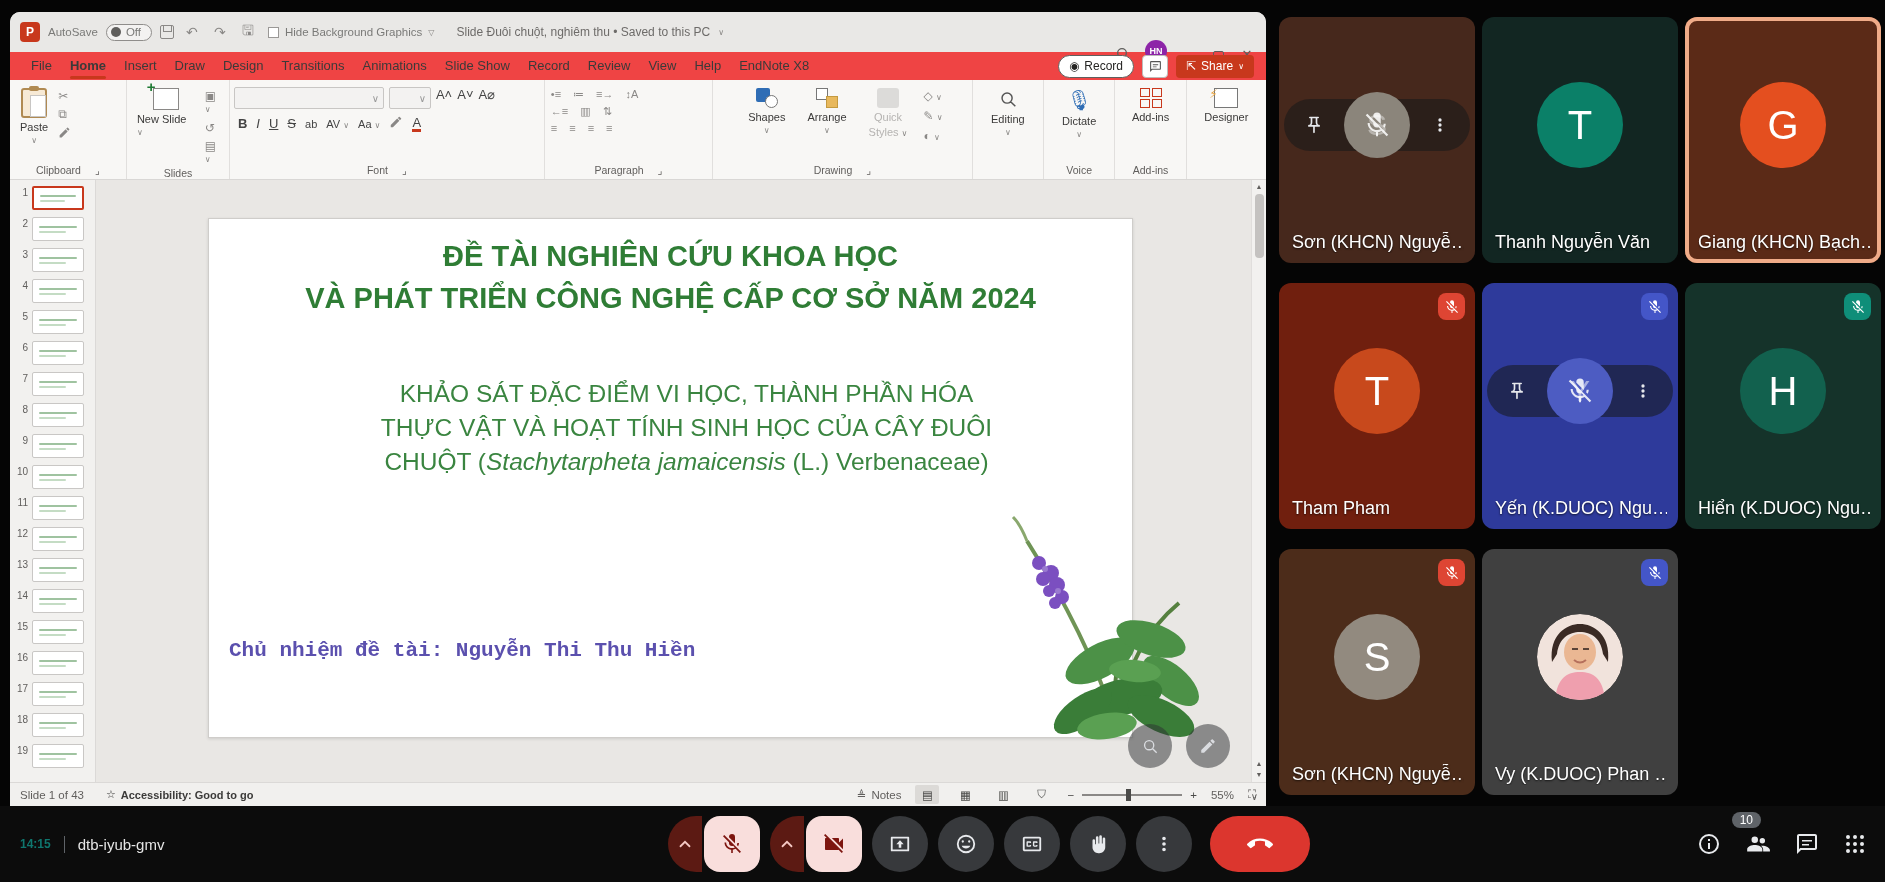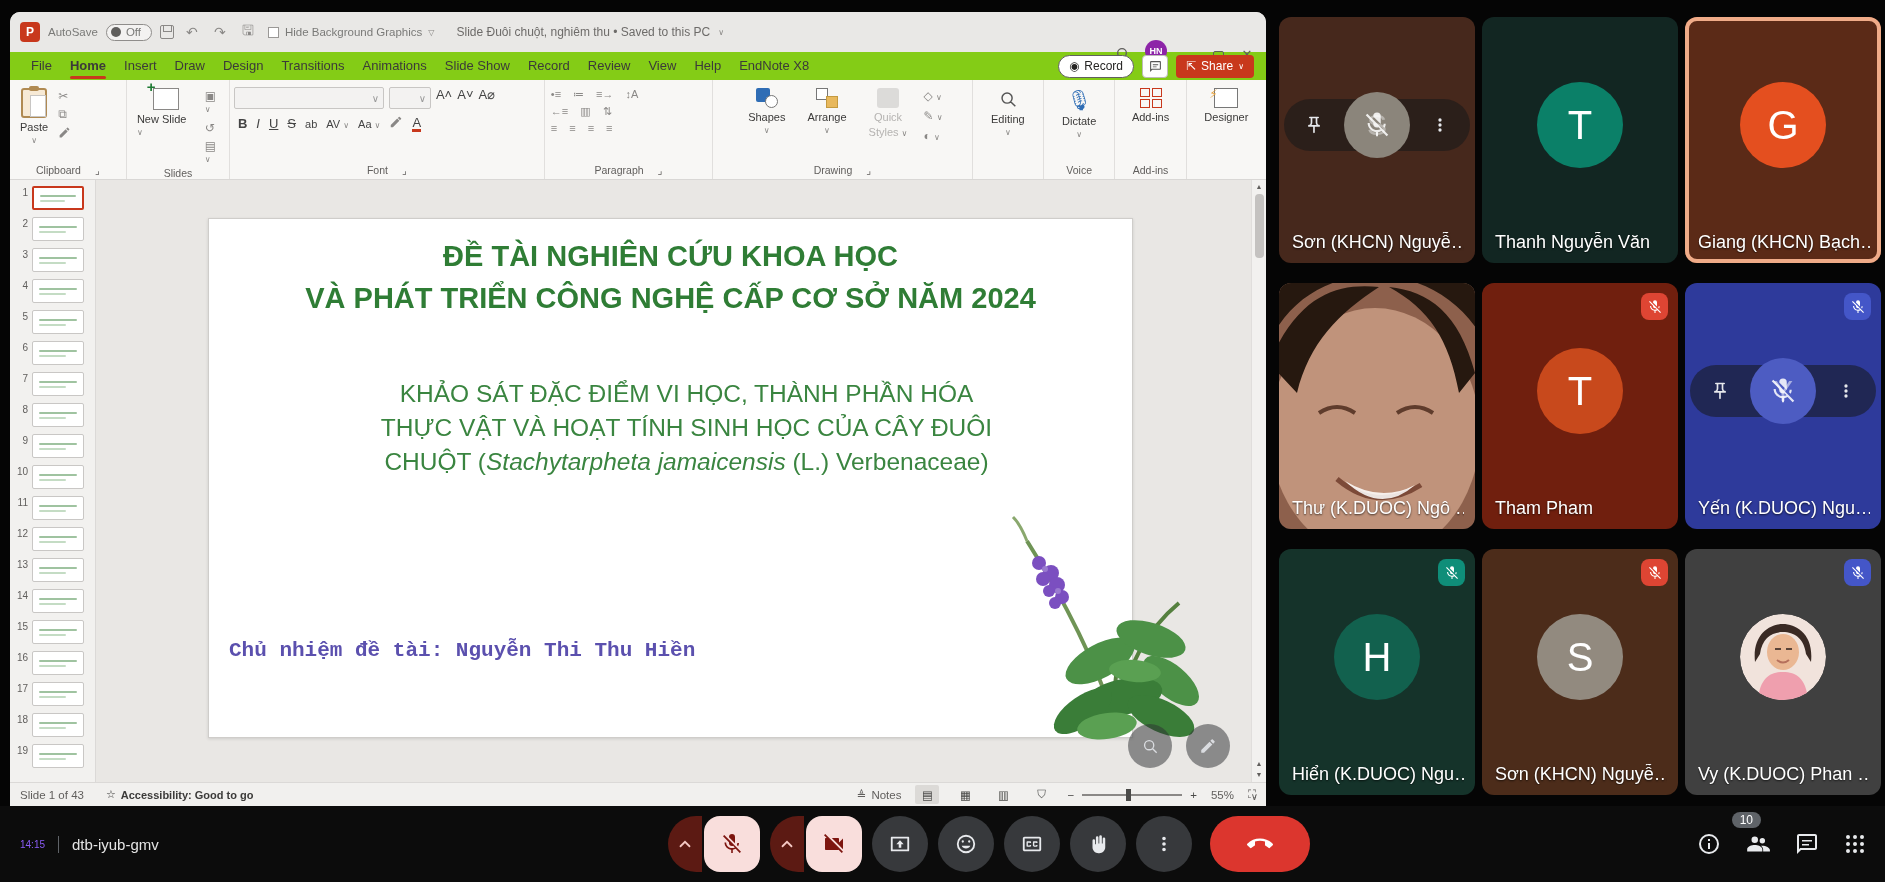--- a/index.html
+++ b/index.html
@@ -24,21 +24,21 @@
   .sv::after { content:""; position:absolute; left:2px; top:0; width:7px; height:5px; border:1.4px solid #8a8886; border-top:none; }
   .cb { width:11px; height:11px; border:1.3px solid #9a9896; background:#fff; display:inline-block; }
   .doc-title { font-size:12px; color:#6d6b69; margin-left:14px; white-space:nowrap; }
   .tbar-right { margin-left:auto; display:flex; align-items:flex-end; gap:14px;margin-top:38px; }
   .avatar-hn { width:22px; height:22px; border-radius:50%; background:#8d24a8; color:#fff; font-size:9px;
     font-weight:bold; display:flex; align-items:center; justify-content:center; }
   .winctl { color:#5f5e5c; font-size:13px; width:18px; text-align:center; }
   .restore { width:11px; height:11px; border:1.2px solid #5f5e5c; border-radius:2px; }
 
   
-  .mbar { height:28px; background:#84cc16; display:flex; align-items:center; padding:0 12px; }
+  .mbar { height:28px; background:#ef4444; display:flex; align-items:center; padding:0 12px; }
   .tab { font-size:13px; color:#3b3a39; padding:0 9px; height:28px; line-height:28px; position:relative; white-space:nowrap; }
   .tab.active { font-weight:bold; }
   .tab.active::after { content:""; position:absolute; left:9px; right:9px; bottom:1px; height:3px; background:#c8381c; border-radius:2px; }
   .mbar-right { margin-left:auto; display:flex; align-items:center; gap:8px; }
   .rec-btn { display:flex; align-items:center; gap:5px; border:1px solid #60605e; background:#fff; border-radius:13px;
     height:23px; padding:0 10px; font-size:12px; color:#252423; }
   .cmt-btn { width:26px; height:23px; border:1px solid #bdbbb9; background:#fff; border-radius:4px;
     display:flex; align-items:center; justify-content:center; color:#555; }
   .share-btn { display:flex; align-items:center; gap:5px; background:#c8381c; color:#fff; border-radius:4px;
     height:23px; padding:0 10px; font-size:12px; }
@@ -131,21 +131,21 @@
     background:rgba(22,23,26,.55); display:flex; align-items:center; gap:20px; padding:0 20px; color:#e6e8ec; }
   .ovl-av { width:66px; height:66px; border-radius:50%; display:flex; align-items:center; justify-content:center;
     position:relative; color:rgba(255,255,255,.85); font-size:30px; }
   .ovl-av svg { position:absolute; inset:0; margin:auto; }
   .videofeed { position:absolute; inset:0; width:100%; height:100%; }
   .photo-av { position:absolute; left:50%; top:44%; transform:translate(-50%,-50%); width:86px; height:86px; border-radius:50%; overflow:hidden; }
 
   
   .mbarbot { position:absolute; left:0; right:0; top:806px; height:76px; background:#0c0c0c; }
   .mb-left { position:absolute; left:20px; top:0; height:76px; display:flex; align-items:center; gap:13px; }
-  .mb-time { color:#8b5cf6; font-size:10px; }
+  .mb-time { color:#0f766e; font-size:12px;font-weight:bold; }
   .mb-div { width:1px; height:17px; background:#5f6368; }
   .mb-code { color:#e5e5e5; font-size:15px; }
   .mb-center { position:absolute; left:668px; top:10px; display:flex; align-items:center; gap:10px; }
   .ctl-split { display:flex; }
   .ctl-chev { width:34px; height:56px; background:#5c1a13; border-radius:28px 0 0 28px; display:flex;
     align-items:center; justify-content:center; color:#f5c9c4; }
   .ctl-off { width:56px; height:56px; background:#f9dedc; border-radius:16px; margin-left:2px;
     display:flex; align-items:center; justify-content:center; color:#7d150f; }
   .ctl-circle { width:56px; height:56px; border-radius:50%; background:#37393c; display:flex;
     align-items:center; justify-content:center; color:#e8eaed; }
@@ -716,34 +716,20 @@
       <div class="tname">Thanh Nguyễn Văn</div>
     </div>
 
     <div class="tile" style="background: rgb(91, 42, 23); box-shadow: rgb(240, 171, 136) 0px 0px 0px 4px inset;">
       <div class="t-avatar" style="background: rgb(228, 79, 31);">
           <span>G</span>
         </div>
       <div class="tname">Giang (KHCN) Bạch…</div>
     </div>
 
-    <div class="tile">
-      <svg class="videofeed" viewBox="0 0 196 246" preserveAspectRatio="xMidYMid slice">
-        <rect width="196" height="246" fill="#8d604c"></rect>
-        <ellipse cx="96" cy="150" rx="105" ry="125" fill="#c0937b"></ellipse>
-        <path d="M-10 60 C30 -30 160 -30 206 60 L206 0 L-10 0 Z" fill="#26180f"></path>
-        <path d="M-10 80 C20 10 60 0 100 4 C60 30 30 60 18 110 Z" fill="#26180f"></path>
-        <path d="M196 90 C180 30 150 8 110 4 C150 26 170 56 180 110 Z" fill="#26180f"></path>
-        <path d="M40 130 q18 -12 36 0" stroke="#5f3c2c" stroke-width="4" fill="none"></path>
-        <path d="M118 130 q18 -12 36 0" stroke="#5f3c2c" stroke-width="4" fill="none"></path>
-        <path d="M58 196 q40 34 84 6" stroke="#7c4a38" stroke-width="5" fill="none"></path>
-        <path d="M66 198 q36 22 70 4 q-34 30 -70 -4z" fill="#fff" opacity=".85"></path>
-      </svg>
-      <div class="tname">Thư (K.DUOC) Ngô …</div>
-    </div>
 
     <div class="tile" style="background: rgb(112, 31, 14);">
       <div class="t-avatar" style="background: rgb(200, 73, 28);">
           <span>T</span>
         </div>
       <div class="mute-badge" style="background: rgb(222, 69, 51);">
           <svg width="16" height="16">
             <use href="#i-mic-off"></use>
           </svg>
         </div>

